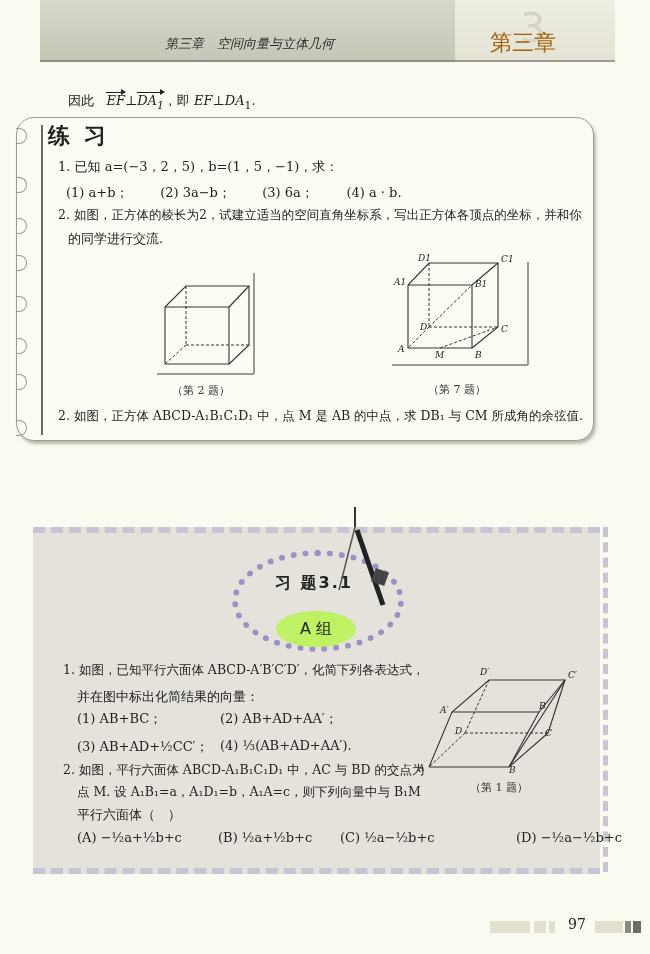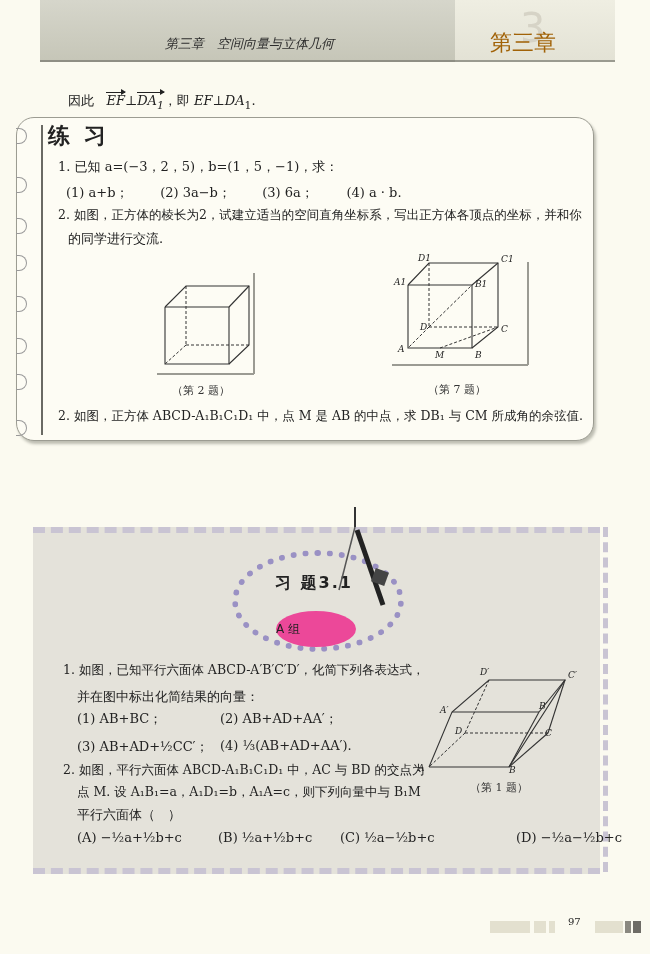--- a/index.html
+++ b/index.html
@@ -20,21 +20,21 @@
   .ex-box{left:16px;top:117px;width:576px;height:322px;border:1.5px solid #9c9c92;border-radius:18px;background:#fdfcf4;box-shadow:2px 3px 3px #bdbdb2;}
   .ex-bar{left:41px;top:125px;width:2px;height:310px;background:#6a6a64;}
   .ring{width:10px;height:14px;border:1.5px solid #999;border-left:none;border-radius:0 8px 8px 0;}
   .ex-title{left:48px;top:121px;font-family:"DejaVu Sans","Liberation Sans",sans-serif;font-weight:bold;font-size:22px;letter-spacing:14px;color:#222;}
   .caption{font-size:11px;color:#333;}
   
   .ps{left:33px;top:527px;width:567px;height:335px;background:#e4e2da;border-top:6px dashed #c9c4d3;border-bottom:6px dashed #c9c4d3;}
   .ps-right{left:597px;top:527px;width:6px;height:345px;border-right:5px dashed #c9c4d3;}
   .oval{left:232px;top:550px;width:160px;height:90px;border:6px dotted #9a91c4;border-radius:50%;}
   .ps-title{left:275px;top:573px;font-family:"DejaVu Sans","Liberation Sans",sans-serif;font-weight:bold;font-size:16px;letter-spacing:2px;color:#222;}
-  .agroup{left:276px;top:611px;width:80px;height:36px;background:#ec4899;border-radius:50%;line-height:36px;font-family:"DejaVu Sans",sans-serif;font-size:12px;}
+  .agroup{left:276px;top:611px;width:80px;height:36px;background:#bef264;border-radius:50%;text-align:center;line-height:36px;font-family:"DejaVu Sans",sans-serif;font-size:16px;}
   .footer-bar{height:12px;background:#e3e0cf;}
 </style>
 </head>
 <body>
 
 <div class="abs hdr"></div>
 <div class="abs hdr-right"></div>
 <div class="abs hdr-num">3</div>
 <div class="abs hdr-title">第三章　空间向量与立体几何</div>
 <div class="abs hdr-chapter">第三章</div>
@@ -164,16 +164,16 @@
     <text x="133" y="76">C</text>
     <text x="6" y="111">A</text>
     <text x="97" y="113">B</text>
   </g>
 </svg>
 <div class="abs caption" style="left:470px;top:780px;">（第 1 题）</div>
 
 <div class="abs footer-bar" style="left:490px;top:921px;width:40px;"></div>
 <div class="abs footer-bar" style="left:534px;top:921px;width:12px;"></div>
 <div class="abs footer-bar" style="left:549px;top:921px;width:6px;"></div>
-<div class="abs" style="left:568px;top:916px;font-size:10px;">97</div>
+<div class="abs" style="left:568px;top:916px;font-size:14px;">97</div>
 <div class="abs footer-bar" style="left:595px;top:921px;width:28px;"></div>
 <div class="abs footer-bar" style="left:625px;top:921px;width:6px;background:#8a8880;"></div>
 <div class="abs footer-bar" style="left:633px;top:921px;width:8px;background:#6e6c66;"></div>
 
 </body></html>

